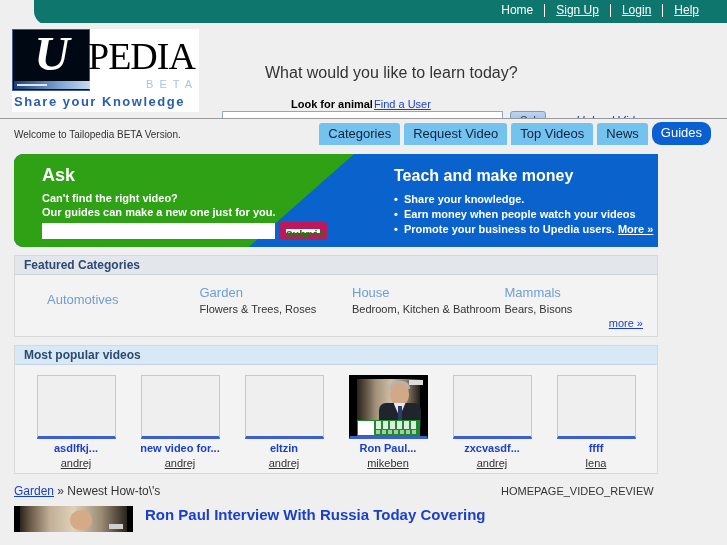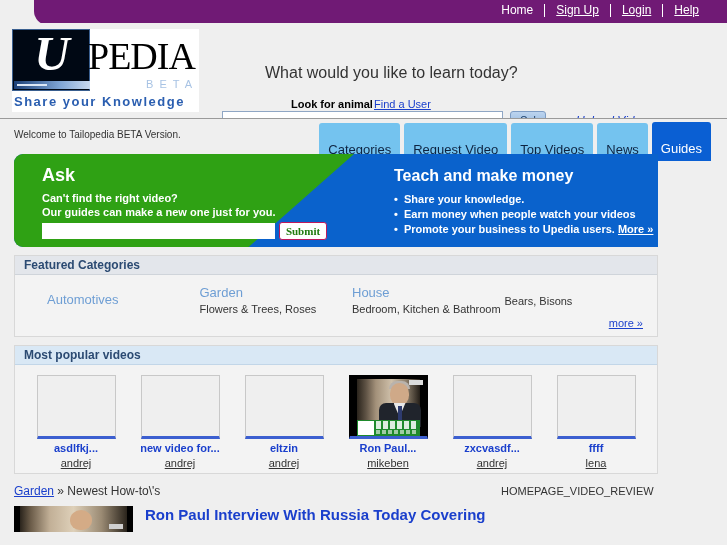--- a/index.html
+++ b/index.html
@@ -16,21 +16,21 @@
   
   .topbar-wrap {
     position: relative;
     height: 23px;
     background: #efefef;
   }
   .topbar {
     position: absolute;
     left: 34px; right: 0; top: 0;
     height: 25px;
-    background: #701a75;
+    background: #0f766e;
     border-bottom-left-radius: 14px;
     border-bottom-right-radius: 2px;
   }
   .topbar-inner {
     position: absolute;
     right: 18px; top: 0;
     height: 21px;
     display: flex;
     align-items: center;
   }
@@ -190,30 +190,31 @@
     position: absolute;
     right: 16px; top: 3px;
     display: flex;
     gap: 4px;
     align-items: flex-end;
   }
   .tab {
     background: #74c3ef;
     color: #0d2340;
     font-size: 13px;
-    padding: 19px 9px 4px 9px;
+    padding: 3px 9px 4px 9px;
     border-radius: 3px 3px 0 0;
     cursor: pointer;
     line-height: 15px;
     white-space: nowrap;
   }
   .tab.active {
     background: #0a5fd3;
     color: #ffffff;
     padding-bottom: 5px;
+    border-radius: 9px;
   }
 
   
   .content {
     position: relative;
     width: 672px;
     padding: 0 14px;
   }
 
   
@@ -266,27 +267,27 @@
     border: 1px solid #ffffff;
     background: #ffffff;
     font-size: 11px;
     font-family: "Liberation Sans", sans-serif;
     padding: 0 3px;
   }
   .ask-submit {
     position: absolute;
     left: 265px; top: 68px;
     width: 48px; height: 18px;
-    border: 1px solid #be185d;
+    border: 7px solid #be185d;
     border-radius: 3px;
     background: #ffffff;
     color: #1f7a0d;
     font-size: 11px;
     font-weight: bold;
-    font-family: Liberation Serif, serif;
+    font-family: Liberation Mono, monospace;
     cursor: pointer;
     padding: 0;
   }
   .teach-title {
     position: absolute;
     left: 380px; top: 13px;
     color: #ffffff;
     font-size: 16px;
     font-weight: bold;
   }
@@ -603,20 +604,21 @@
         </div>
         <div class="cat">
           <a class="cat-title">Garden</a>
           <div class="cat-subs">Flowers &amp; Trees, Roses</div>
         </div>
         <div class="cat">
           <a class="cat-title">House</a>
           <div class="cat-subs">Bedroom, Kitchen &amp; Bathroom</div>
         </div>
         <div class="cat">
+          <a class="cat-title">Mammals</a>
           <div class="cat-subs">Bears, Bisons</div>
         </div>
       </div>
       <div class="more-right">
         <a>more »</a>
       </div>
     </div>
   </div>
 
   <div class="panel">

